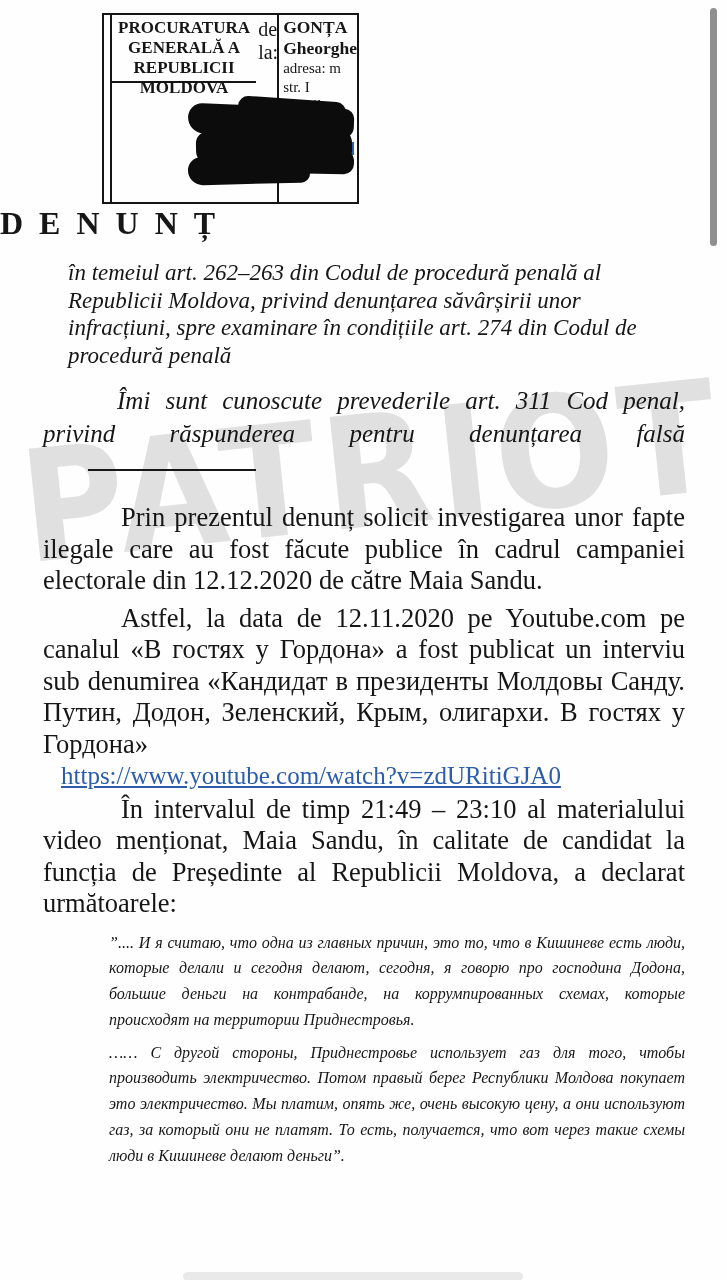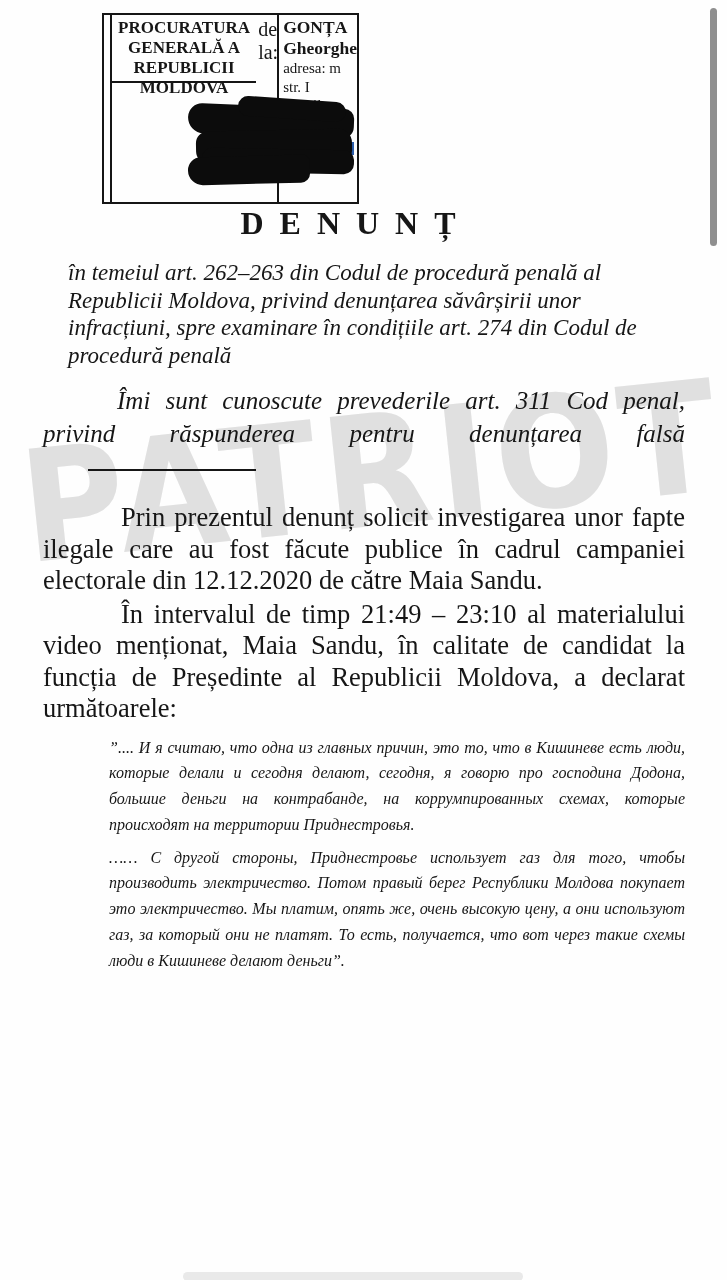--- a/index.html
+++ b/index.html
@@ -73,21 +73,20 @@
   .r2{left:196px;top:130px;width:156px;height:32px;border-radius:12px 14px 10px 12px;transform:rotate(-1.2deg);}
   .r3{left:202px;top:149px;width:152px;height:24px;border-radius:10px;transform:rotate(1deg);}
   .r4{left:188px;top:156px;width:122px;height:28px;border-radius:14px 8px 10px 16px;transform:rotate(-1.5deg);}
   .mail-sliver{
     position:absolute;left:349px;top:142px;width:5px;height:13px;
     background:var(--link-color,#2b5daa);z-index:2;
   }
   
   .doc-title{
     position:absolute;left:0;top:204px;width:700px;
-    text-align:center;
     font-weight:bold;
     font-size:32px;line-height:38px;
     letter-spacing:4px;
   }
   .doc-subtitle{
     position:absolute;left:68px;top:259px;width:592px;
     font-style:italic;
     font-size:23px;line-height:27.5px;
   }
   .declaration{
@@ -176,20 +175,22 @@
 
     <div class="declaration">
       <span class="decl-line first">Îmi sunt cunoscute prevederile art. 311 Cod penal,</span>
       <span class="decl-line">privind răspunderea pentru denunțarea falsă</span>
     </div>
 
     <div class="sig-line"></div>
 
     <div class="body-text">
       <p class="para p1">Prin prezentul denunț solicit investigarea unor fapte ilegale care au fost făcute publice în cadrul campaniei electorale din 12.12.2020 de către Maia Sandu.</p>
+      <p class="para p2">Astfel, la data de 12.11.2020 pe Youtube.com pe canalul «В гостях у Гордона» a fost publicat un interviu sub denumirea «Кандидат в президенты Молдовы Санду. Путин, Додон, Зеленский, Крым, олигархи. В гостях у Гордона»</p>
+      <p class="link-line"><a class="doc-link" href="#">https://www.youtube.com/watch?v=zdURitiGJA0</a></p>
       <p class="para p3">În intervalul de timp 21:49 – 23:10 al materialului video menționat, Maia Sandu, în calitate de candidat la funcția de Președinte al Republicii Moldova, a declarat următoarele:</p>
       <p class="quote q1">”.... И я считаю, что одна из главных причин, это то, что в Кишиневе есть люди, которые делали и сегодня делают, сегодня, я говорю про господина Додона, большие деньги на контрабанде, на коррумпированных схемах, которые происходят на территории Приднестровья.</p>
       <p class="quote q2">…… С другой стороны, Приднестровье использует газ для того, чтобы производить электричество. Потом правый берег Республики Молдова покупает это электричество. Мы платим, опять же, очень высокую цену, а они используют газ, за который они не платят. То есть, получается, что вот через такие схемы люди в Кишиневе делают деньги”.</p>
     </div>
 
   </div>
 
   <div class="scrollbar"></div>
   <div class="bottom-shadow"></div>
 

